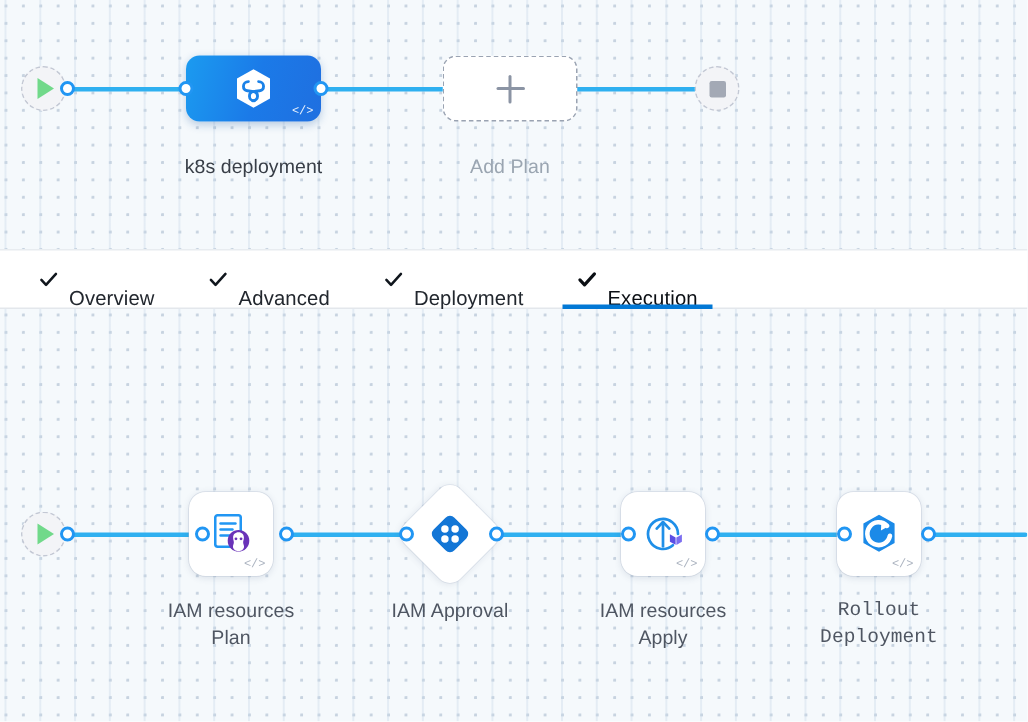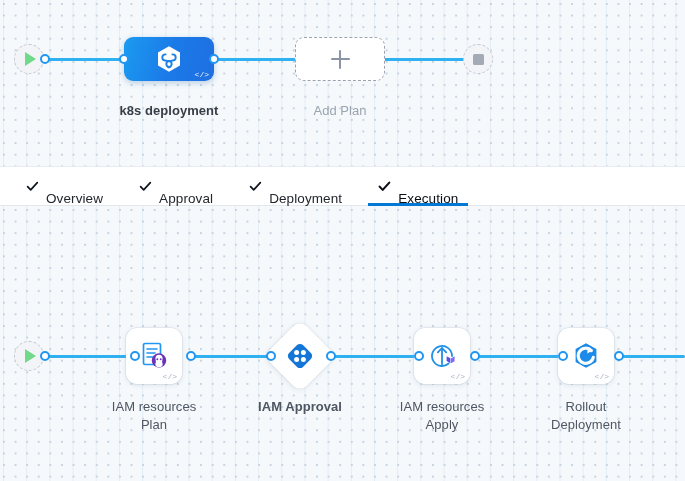--- a/index.html
+++ b/index.html
@@ -103,21 +103,21 @@
   .node-label {
     position: absolute;
     text-align: center;
     font-size: 13px;
     line-height: 18px;
     color: #4f5662;
     white-space: pre-line;
     letter-spacing: 0.05px;
   }
   .node-label.muted { color: #9aa5b1; }
-  .node-label.dark { color: #383e47; font-weight: bold; }
+  .node-label.dark { color: #383e47; }
 
   
   .link {
     position: absolute;
     height: 2.5px;
     background: #2fb0f0;
     border-radius: 2px;
   }
   .port {
     position: absolute;
@@ -292,21 +292,21 @@
       </span>
       <span class="tab-label">Overview</span>
     </div>
 
     <div class="tab">
       <span class="tab-check">
         <svg width="13" height="13" viewBox="0 0 13 13">
           <path d="M1.6 6.6 L4.7 9.9 L11.3 2.6" fill="none" stroke="#10161d" stroke-width="1.7" stroke-linecap="round" stroke-linejoin="round"></path>
         </svg>
       </span>
-      <span class="tab-label">Approval</span>
+      <span class="tab-label">Advanced</span>
     </div>
 
     <div class="tab">
       <span class="tab-check">
         <svg width="13" height="13" viewBox="0 0 13 13">
           <path d="M1.6 6.6 L4.7 9.9 L11.3 2.6" fill="none" stroke="#10161d" stroke-width="1.7" stroke-linecap="round" stroke-linejoin="round"></path>
         </svg>
       </span>
       <span class="tab-label">Deployment</span>
     </div>
@@ -362,21 +362,21 @@
       <svg class="icon-svg" width="32" height="32" viewBox="0 0 32 32">
         <rect x="6.2" y="6.2" width="19.6" height="19.6" rx="4.2" transform="rotate(45 16 16)" fill="#1376d6"></rect>
         <circle cx="12.6" cy="12.6" r="2.5" fill="#ffffff"></circle>
         <circle cx="19.4" cy="12.6" r="2.5" fill="#ffffff"></circle>
         <circle cx="12.6" cy="19.4" r="2.5" fill="#ffffff"></circle>
         <circle cx="19.4" cy="19.4" r="2.5" fill="#ffffff"></circle>
       </svg>
     </div>
     <div class="port" style="left:266px; top:145px;"></div>
     <div class="port" style="left:326px; top:145px;"></div>
-    <div class="node-label" style="left:235px; top:192px; width:130px;font-weight:bold;">IAM Approval</div>
+    <div class="node-label" style="left:235px; top:192px; width:130px;">IAM Approval</div>
 
     <div class="step-card" style="left:414px; top:122px;">
       <svg class="icon-svg" width="34" height="34" viewBox="0 0 34 34">
         <path d="M27 17 a10 10 0 1 0 -3.4 7.5" fill="none" stroke="#1f8fe8" stroke-width="1.8" stroke-linecap="round"></path>
         <line x1="17" y1="25.2" x2="17" y2="9.2" stroke="#1f8fe8" stroke-width="1.8" stroke-linecap="round"></line>
         <path d="M12.8 13.4 L17 9.0 L21.2 13.4" fill="none" stroke="#1f8fe8" stroke-width="1.8" stroke-linecap="round" stroke-linejoin="round"></path>
         <path d="M21.6 17.2 L25.4 19.3 L25.4 24.2 L21.6 22.1 Z" fill="#5c4ee5"></path>
         <path d="M25.9 19.4 L29.6 17.3 L29.6 22.2 L25.9 24.3 Z" fill="#7c6ef0"></path>
       </svg>
       <span class="code-badge">&lt;/&gt;</span>
@@ -389,17 +389,17 @@
     <div class="step-card" style="left:558px; top:122px;">
       <svg class="icon-svg" width="34" height="34" viewBox="0 0 34 34">
         <path d="M17 4.2 L27.4 10.0 L27.4 23.0 L17 28.8 L6.6 23.0 L6.6 10.0 Z" fill="#1b8ae8"></path>
         <path d="M22.4 11.6 a7.6 7.6 0 1 0 1.9 6.6" fill="none" stroke="#ffffff" stroke-width="3.1" stroke-linecap="round"></path>
         <path d="M18.6 8.0 L23.6 11.6 L18.3 14.6 Z" fill="#ffffff"></path>
       </svg>
       <span class="code-badge">&lt;/&gt;</span>
     </div>
     <div class="port" style="left:558px; top:145px;"></div>
     <div class="port" style="left:614px; top:145px;"></div>
-    <div class="node-label" style="left:521px; top:192px; width:130px;">Rollout
+    <div class="node-label" style="left:521px; top:192px; width:130px;font-family:Liberation Mono, monospace;">Rollout
 Deployment</div>
   </div>
 
 </div>
 
 </body></html>

